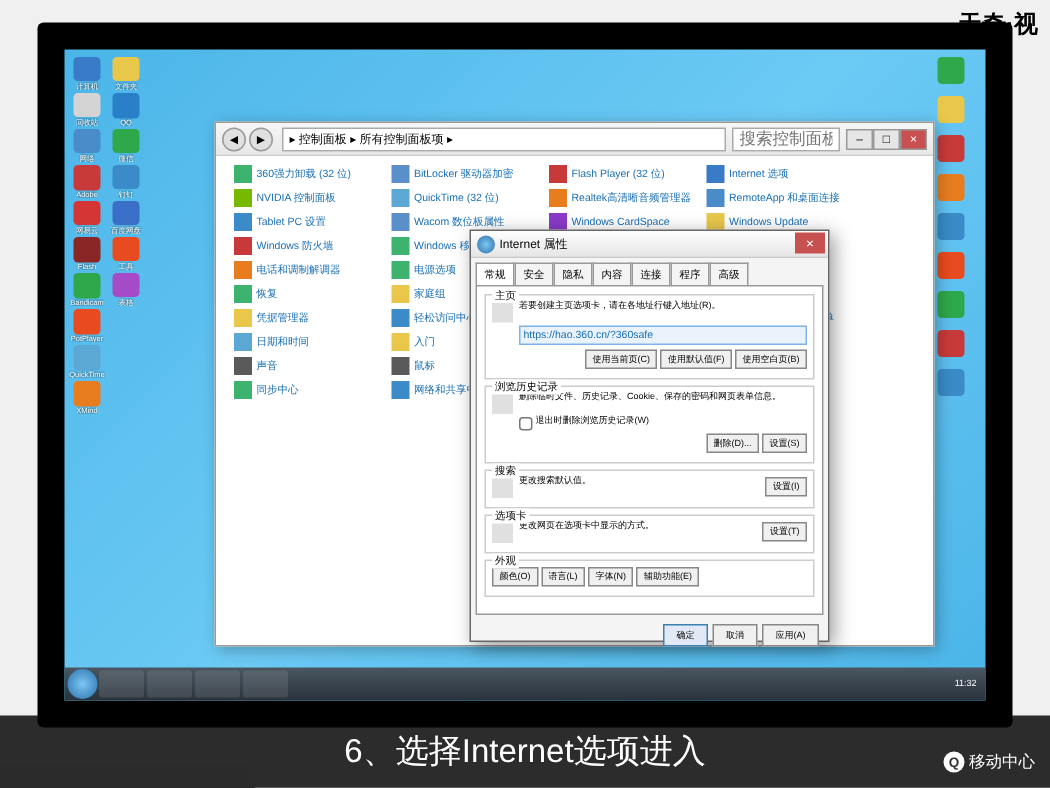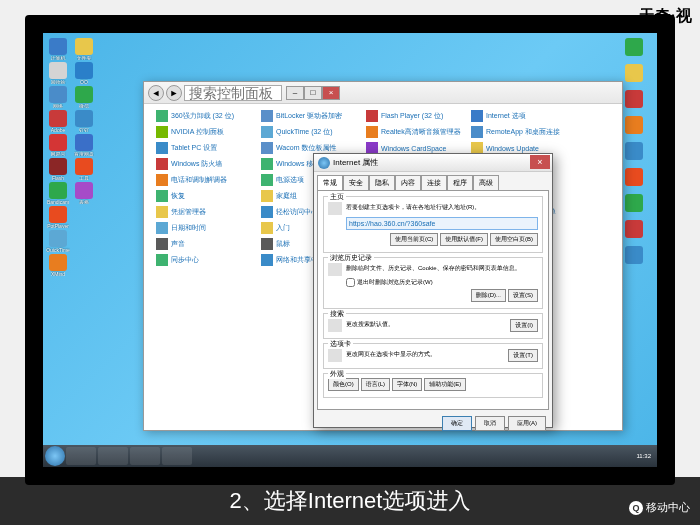--- a/index.html
+++ b/index.html
@@ -8,42 +8,42 @@
 .screen { width: 100%; height: 100%; background: linear-gradient(135deg, #4bb5e8 0%, #6ccaf5 50%, #4bb5e8 100%); position: relative; overflow: hidden; }
 .desktop-icons-left { position: absolute; top: 5px; left: 4px; width: 50px; display: flex; flex-direction: column; gap: 2px; }
 .desktop-icons-right { position: absolute; top: 5px; right: 4px; width: 30px; display: flex; flex-direction: column; gap: 4px; }
 .dicon { width: 22px; height: 22px; display: flex; flex-direction: column; align-items: center; cursor: pointer; }
 .dicon-img { width: 18px; height: 18px; border-radius: 3px; }
 .dicon-lbl { font-size: 5px; color: #fff; text-align: center; white-space: nowrap; overflow: hidden; text-shadow: 0 0 2px #000; }
 .cp-window { position: absolute; top: 48px; left: 100px; width: 480px; height: 350px; background: #fff; border: 1px solid #999; box-shadow: 2px 2px 10px rgba(0,0,0,0.3); }
 .cp-titlebar { height: 22px; background: linear-gradient(#f6f6f6, #e8e8e8); display: flex; align-items: center; padding: 0 4px; border-bottom: 1px solid #ccc; }
 .cp-nav-btn { width: 16px; height: 16px; border-radius: 50%; background: #e0e0e0; border: 1px solid #999; font-size: 9px; display: flex; align-items: center; justify-content: center; margin-right: 2px; cursor: pointer; }
 .cp-breadcrumb { flex: 1; background: #fff; border: 1px solid #aaa; height: 16px; margin: 0 4px; font-size: 8px; padding: 0 4px; display: flex; align-items: center; }
-.cp-search { width: 98px; background: #fff; border: 1px solid #aaa; height: 16px; font-size: 14px; padding: 0 4px; }
+.cp-search { width: 72px; background: #fff; border: 1px solid #aaa; height: 16px; font-size: 11px; padding: 0 4px; }
 .cp-wincontrols { display: flex; margin-left: 4px; }
 .cp-winbtn { width: 18px; height: 14px; background: #e6e6e6; border: 1px solid #999; font-size: 8px; display: flex; align-items: center; justify-content: center; cursor: pointer; }
 .cp-winbtn.close { background: #c75050; color: #fff; }
 .cp-heading { padding: 6px 12px; border-bottom: 1px solid #e5e5e5; display: flex; justify-content: space-between; }
 .cp-heading-title { font-size: 10px; color: #003399; }
 .cp-heading-view { font-size: 8px; color: #1a6fb5; }
 .cp-body { padding: 6px 12px; display: flex; flex-wrap: wrap; align-content: flex-start; }
 .cp-item { width: 105px; display: flex; align-items: center; font-size: 7px; color: #1a6fb5; margin-bottom: 4px; cursor: pointer; }
 .cp-item-icon { width: 12px; height: 12px; margin-right: 3px; flex-shrink: 0; }
 .dialog { position: absolute; top: 120px; left: 270px; width: 240px; height: 275px; background: #f4f4f4; border: 1px solid #666; box-shadow: 3px 3px 12px rgba(0,0,0,0.4); }
 .dlg-titlebar { height: 18px; background: linear-gradient(#fff, #e5e5e5); border-bottom: 1px solid #ccc; display: flex; align-items: center; padding: 0 4px; }
 .dlg-icon { width: 12px; height: 12px; margin-right: 3px; }
 .dlg-title { font-size: 8px; flex: 1; }
 .dlg-close { width: 20px; height: 14px; background: #c75050; color: #fff; font-size: 9px; display: flex; align-items: center; justify-content: center; cursor: pointer; margin: -2px -2px 0 0; }
 .dlg-tabs { display: flex; padding: 3px 3px 0 3px; background: #f4f4f4; }
 .dlg-tab { font-size: 7px; padding: 2px 5px; background: #f4f4f4; border: 1px solid #999; border-bottom: none; cursor: pointer; }
 .dlg-tab.active { background: #fff; }
 .dlg-content { margin: 0 3px 3px 3px; background: #fff; border: 1px solid #999; padding: 5px; height: 220px; font-size: 7px; overflow: hidden; }
 .dlg-section { border: 1px solid #ccc; padding: 4px; margin-bottom: 4px; position: relative; }
 .dlg-section-label { position: absolute; top: -5px; left: 4px; background: #fff; font-size: 7px; padding: 0 2px; }
-.dlg-row { display: flex; align-items: center; margin-bottom: 2px; }
+.dlg-row { display: flex; align-items: flex-start; margin-bottom: 2px; }
 .dlg-small-icon { width: 14px; height: 14px; margin-right: 4px; flex-shrink: 0; }
 .dlg-input { flex: 1; border: 1px solid #7eb4ea; background: #fff; height: 13px; font-size: 7px; padding: 0 2px; }
 .dlg-text { font-size: 6px; line-height: 1.3; }
 .dlg-btn { font-size: 6px; padding: 1px 4px; background: #f0f0f0; border: 1px solid #888; cursor: pointer; }
 .dlg-footer { display: flex; justify-content: flex-end; gap: 3px; padding: 3px 6px; }
 .dlg-footer .dlg-btn { padding: 2px 8px; }
 .dlg-btn.primary { background: #e0e9f5; border-color: #3c7fb1; }
 .taskbar { position: absolute; bottom: 0; left: 0; width: 100%; height: 22px; background: linear-gradient(#4a5661, #2a333c); display: flex; align-items: center; padding: 0 2px; }
 .start-btn { width: 20px; height: 20px; border-radius: 50%; background: radial-gradient(circle, #7cc6f5, #2a6fa8); cursor: pointer; }
 .task-item { width: 30px; height: 18px; margin: 0 1px; background: rgba(255,255,255,0.1); border-radius: 2px; cursor: pointer; }
@@ -159,20 +159,21 @@
         </div>
         <div class="dicon">
           <div class="dicon-img" style="background:#3a8bc8"></div>
         </div>
       </div>
 
     <div class="cp-window">
       <div class="cp-titlebar">
         <div class="cp-nav-btn">◄</div>
         <div class="cp-nav-btn">►</div>
+        <div class="cp-breadcrumb">▸ 控制面板 ▸ 所有控制面板项 ▸</div>
         <input class="cp-search" placeholder="搜索控制面板" style="">
         <div class="cp-wincontrols">
           <div class="cp-winbtn">–</div>
           <div class="cp-winbtn">□</div>
           <div class="cp-winbtn close">×</div>
         </div>
       </div>
       <div class="cp-body" id="cpitems">
           <div class="cp-item">
             <div class="cp-item-icon" style="background:#3eb370"></div>
@@ -423,17 +424,17 @@
       <div class="task-item"></div>
       <div class="task-item"></div>
       <div class="tray">
         <span>11:32</span>
       </div>
     </div>
 
   </div>
 </div>
 
-<div class="caption-bar">2、选择Internet选项进入</div>
+<div class="caption-bar">6、选择Internet选项进入</div>
 <div class="watermark-br">
   <span style="width:14px;height:14px;border-radius:50%;background:#fff;color:#333;display:flex;align-items:center;justify-content:center;font-size:9px;font-weight:bold">Q</span>
   <span>移动中心</span>
 </div>
 
 </body></html>

